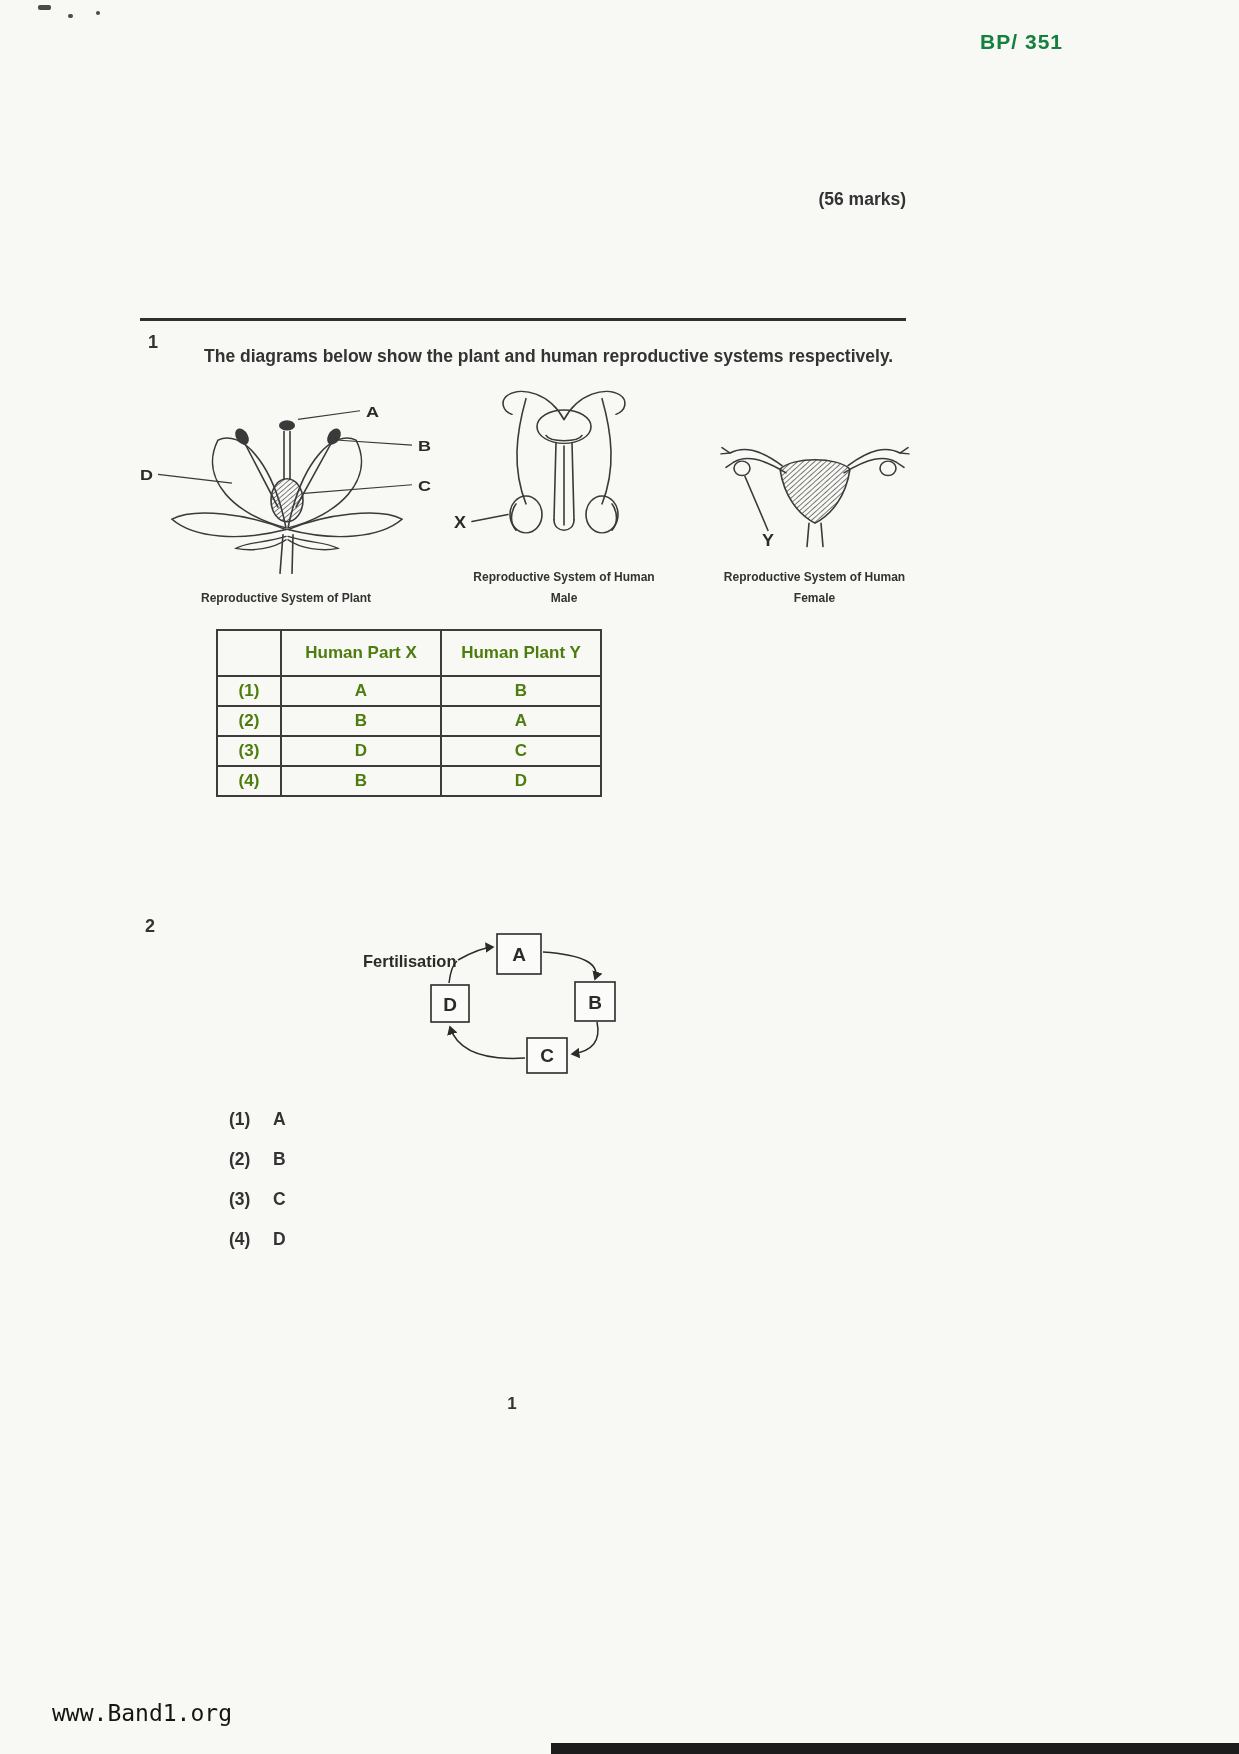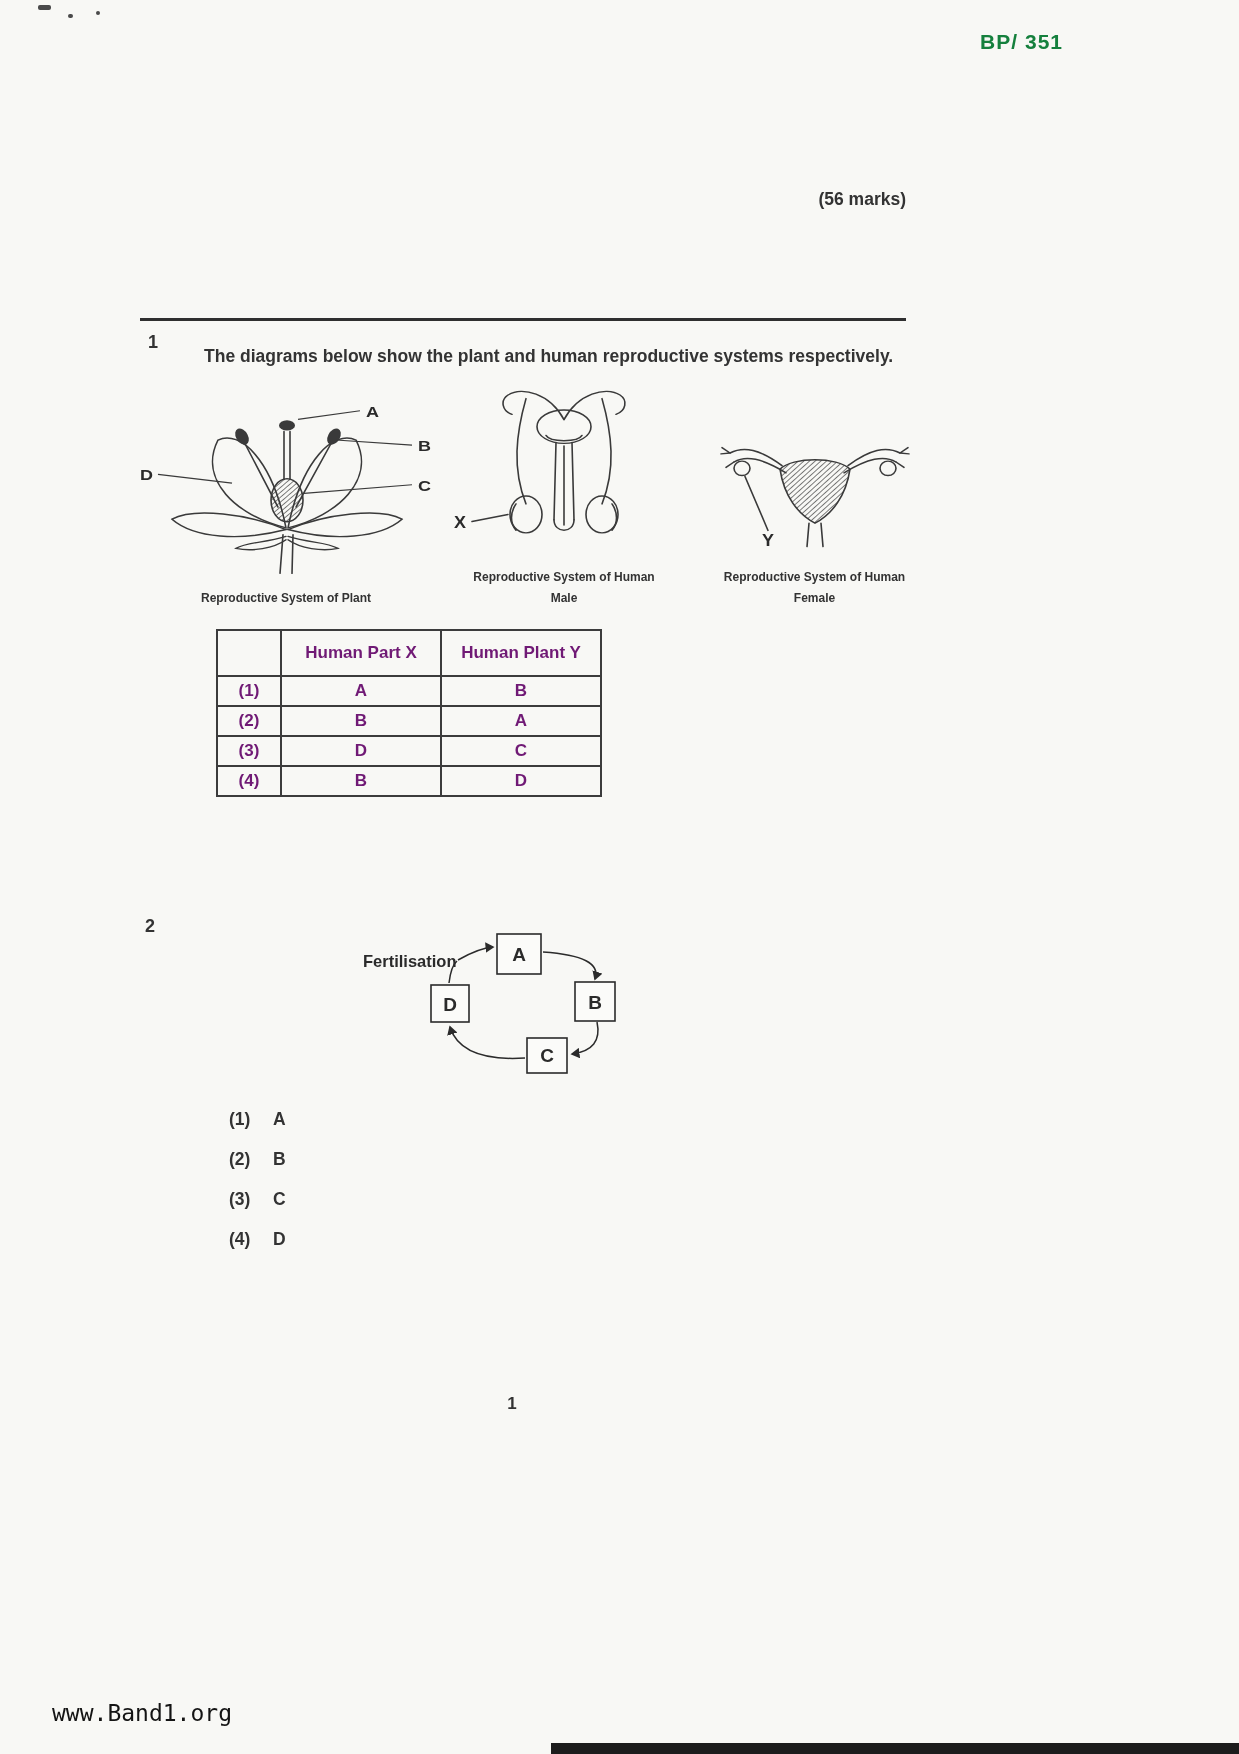--- a/index.html
+++ b/index.html
@@ -53,21 +53,21 @@
   figure { margin: 0; display: flex; flex-direction: column; align-items: center; }
   .fig-male { margin-left: 14px; }
   .fig-female { margin-left: 34px; }
   figcaption {
     font-size: 12px; font-weight: 700; text-align: center;
     margin-top: 6px; line-height: 21px; color: #333; width: 190px;
   }
 
   .ans-table {
     margin: 20px 0 0 24px; border-collapse: collapse;
-    font-size: 17px; font-weight: 700; color: #701a75;
+    font-size: 17px; font-weight: 700; color: #4d7c0f;
   }
   .ans-table th, .ans-table td { border: 2px solid #3c3c3c; text-align: center; }
   .ans-table th { width: 160px; height: 46px; }
   .ans-table .c-opt { width: 64px; }
   .ans-table td { height: 30px; }
 
   .cycle-wrap { margin: 14px 0 0 168px; }
 
   .options { margin: 24px 0 0 40px; }
   .opt { display: flex; font-weight: 700; font-size: 17.5px; color: #333; margin-bottom: 17px; line-height: 23px; }

